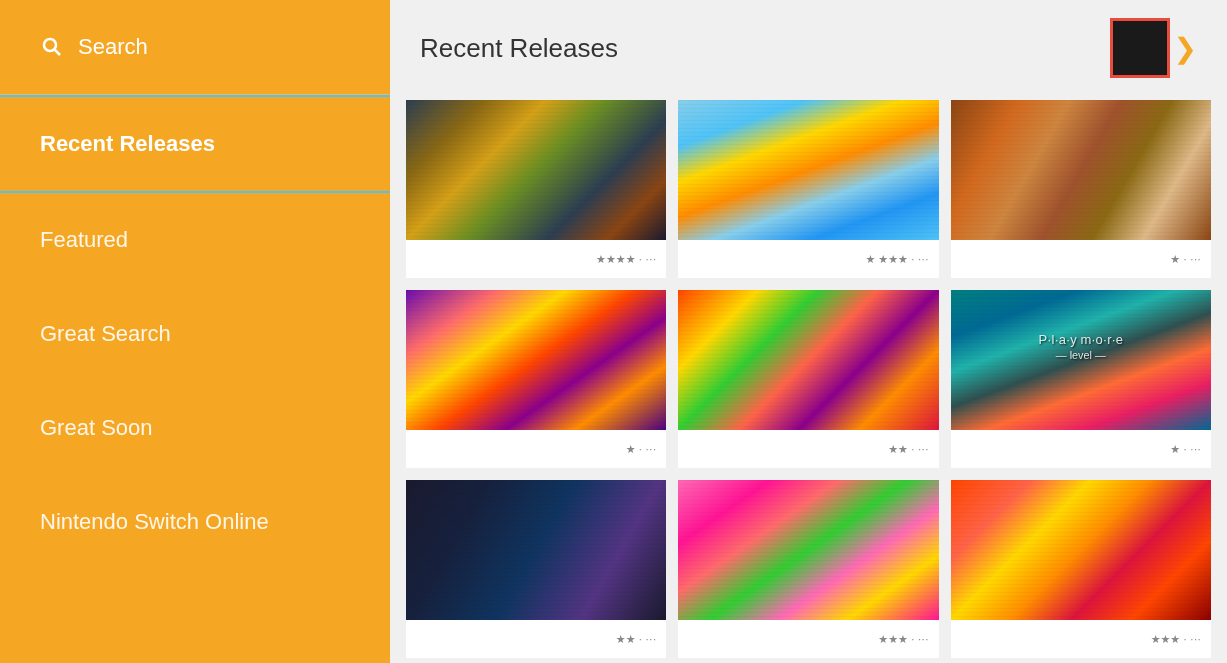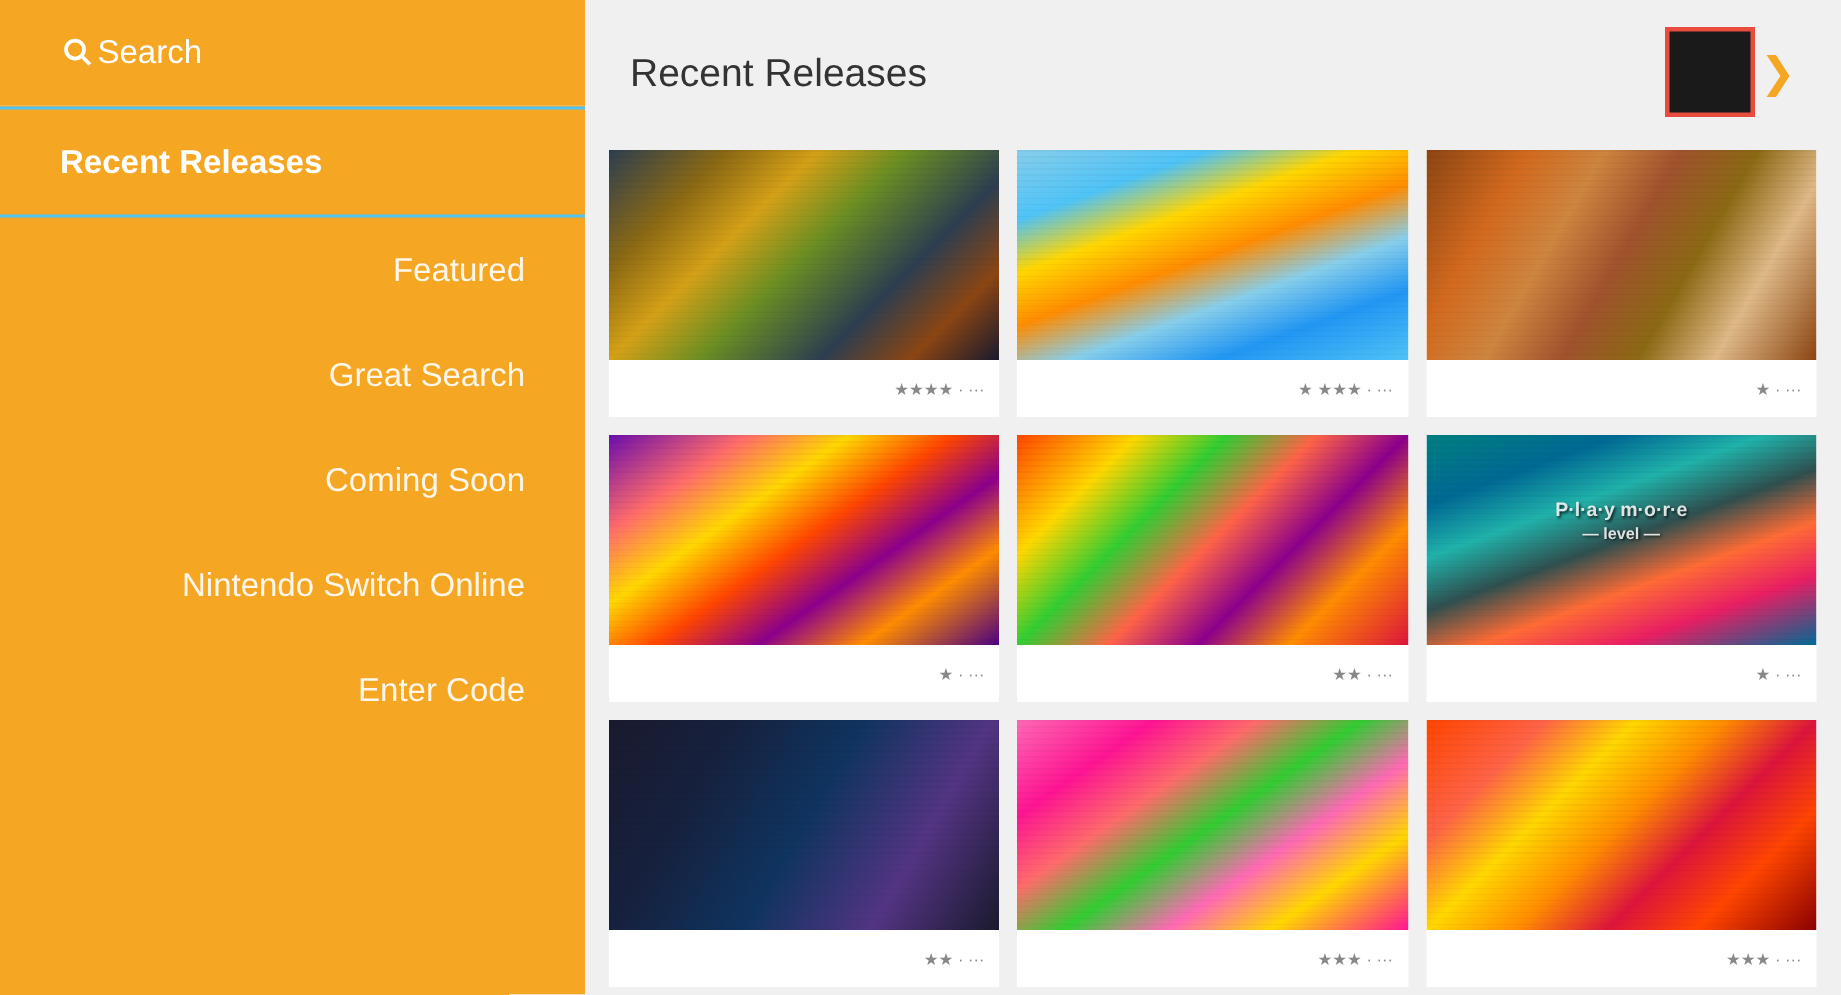--- a/index.html
+++ b/index.html
@@ -16,46 +16,45 @@
     .sidebar {
       width: 390px;
       min-width: 390px;
       background: #f5a623;
       height: 663px;
       display: flex;
       flex-direction: column;
     }
 
     .sidebar-item {
-      padding: 22px 40px;
+      padding: 34px 40px;
       color: white;
       font-size: 22px;
       font-weight: 400;
       cursor: pointer;
       display: flex;
       align-items: center;
-      gap: 1px;
+      gap: 14px;
     }
 
     .sidebar-item.search-item {
       background: #f5a623;
       border-bottom: 1px solid rgba(255,255,255,0.2);
     }
 
     .sidebar-item.active {
       background: #f5a623;
       border: 2px solid #4fc3f7;
       border-left: none;
       border-right: none;
       font-weight: 600;
     }
 
     .sidebar-item:not(.active):not(.search-item) {
       color: rgba(255,255,255,0.9);
-      justify-content: flex-end;
     }
 
     .search-icon-svg {
       width: 24px;
       height: 24px;
     }
 
     
     .main-content {
       flex: 1;
@@ -187,21 +186,21 @@
       );
     }
 
     .thumb-6-overlay {
       position: absolute;
       top: 30%;
       left: 10%;
       right: 10%;
       color: rgba(255,255,255,0.85);
       font-size: 13px;
-      font-weight: bold;
+      font-weight: normal;
       text-align: center;
       text-shadow: 1px 1px 2px rgba(0,0,0,0.8);
       z-index: 2;
     }
   </style>
 </head>
 <body>
 
 <nav class="sidebar">
 
@@ -220,30 +219,27 @@
   <div class="sidebar-item">
     <span>Featured</span>
   </div>
 
   <div class="sidebar-item">
     <span>Great Search</span>
   </div>
 
 
   <div class="sidebar-item">
-    <span>Coming Soon</span>
+    <span>Great Soon</span>
   </div>
 
   <div class="sidebar-item">
     <span>Nintendo Switch Online</span>
   </div>
 
-  <div class="sidebar-item">
-    <span>Enter Code</span>
-  </div>
 
 </nav>
 
 <main class="main-content">
 
   <div class="main-header">
     <h1 class="page-title">Recent Releases</h1>
     <div class="header-right">
       <div class="corner-button"></div>
       <span class="nav-arrow">❯</span>

